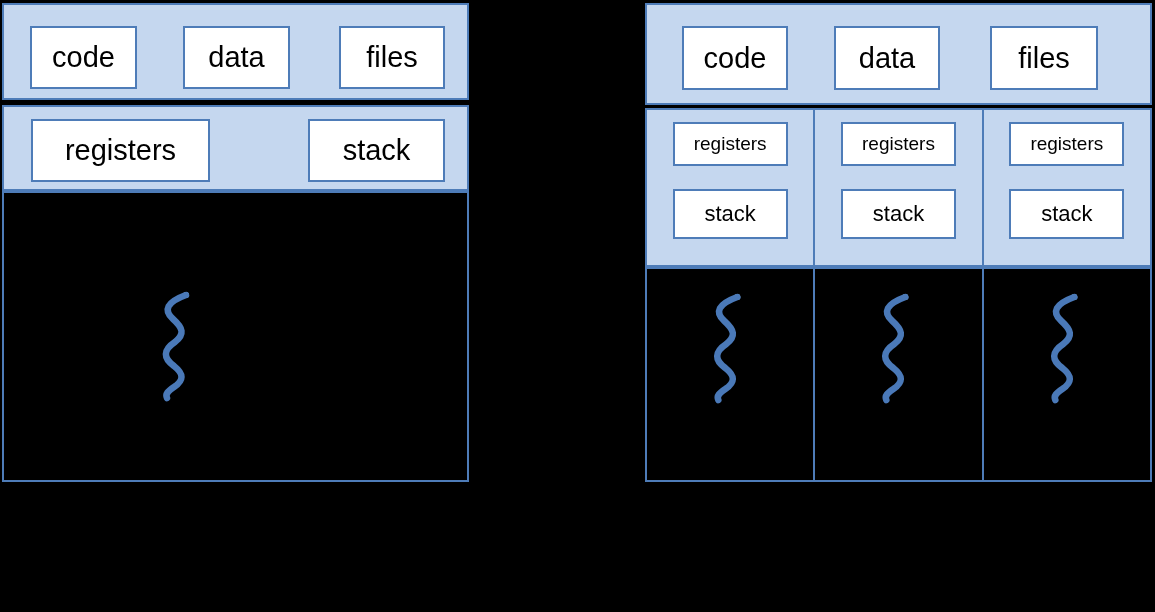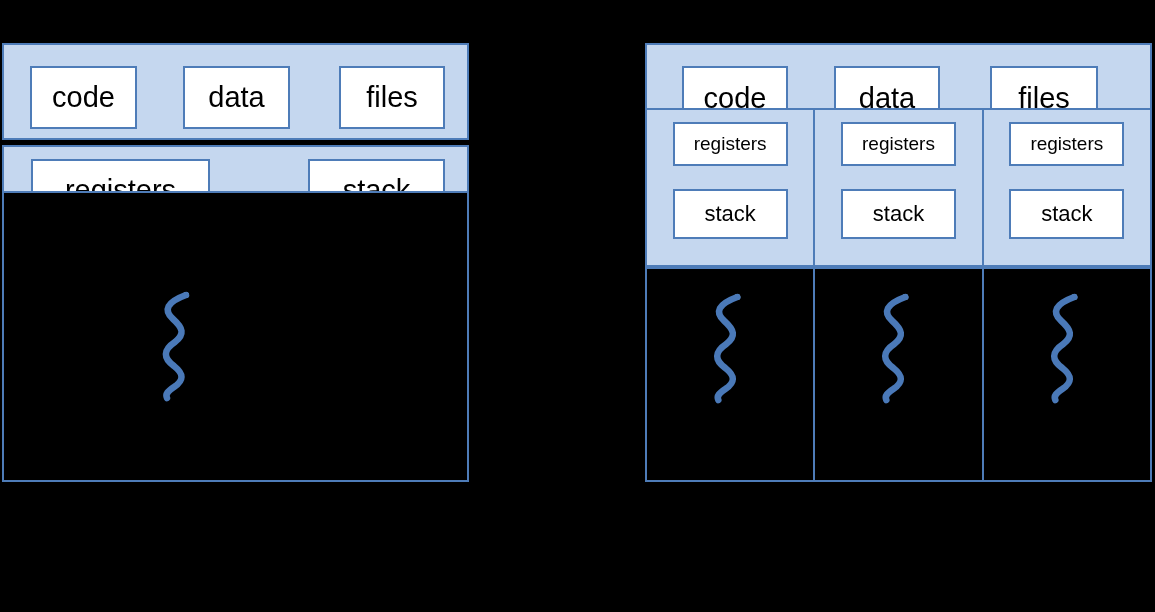--- a/index.html
+++ b/index.html
@@ -8,21 +8,20 @@
     background:#000000;
     font-family:"Liberation Sans", sans-serif;
     overflow:hidden;
     position:relative;
   }
   .abs{position:absolute;box-sizing:border-box;}
   
   .panel{
     background:#c5d7ef;
     border:2px solid #4e7cb8;
-    margin-top:40px;
   }
   
   .wbox{
     position:absolute;box-sizing:border-box;
     background:#ffffff;
     border:2px solid #4e7cb8;
     display:flex;align-items:center;justify-content:center;
     color:#000000;
   }
   .wbox.big{font-size:29px;}

